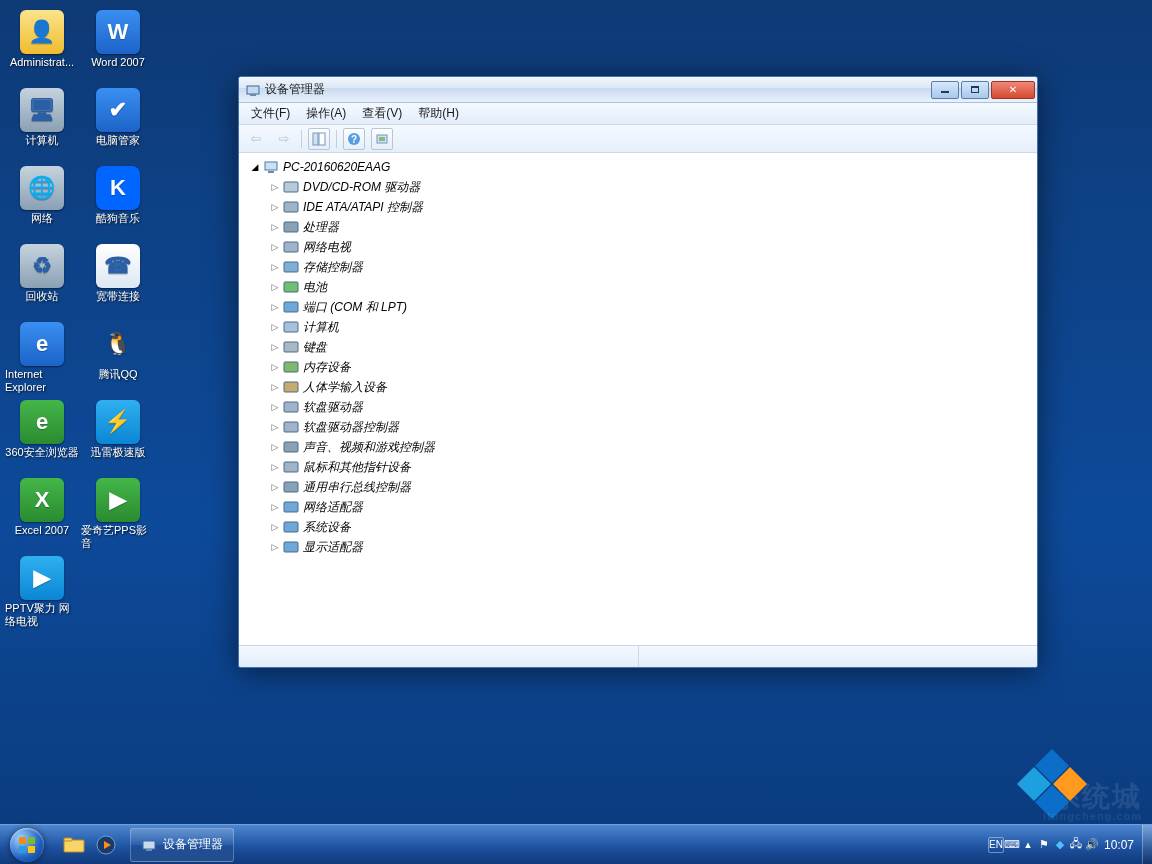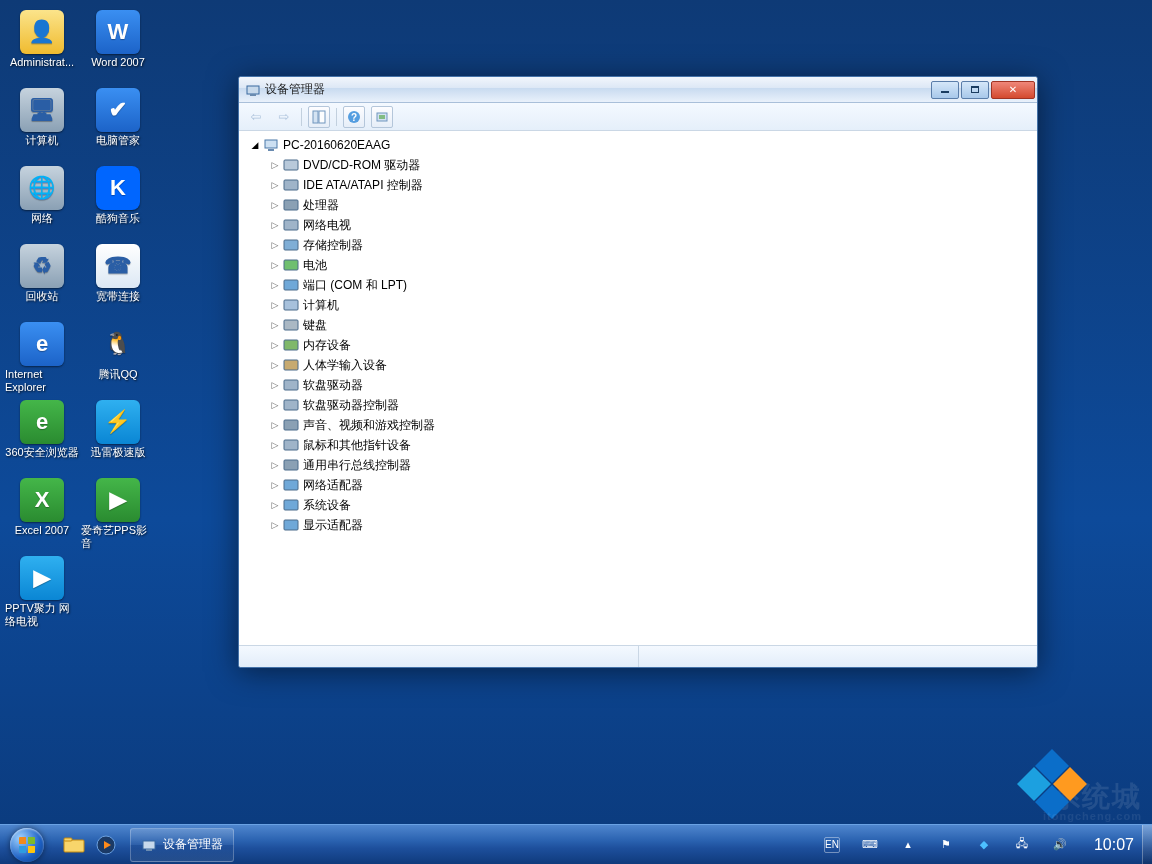--- a/index.html
+++ b/index.html
@@ -42,36 +42,36 @@
 .tbtn svg, .tbtn .g{ opacity:.85; }
 .tbtn.dis .g{ opacity:.35; }
 .tsep{ width:1px; height:18px; background:#c2d0de; }
 .tree{ flex:1; background:#fff; padding:4px 0 0 10px; overflow:auto; font-size:12px; color:#000; }
 .tnode{ display:flex; align-items:center; height:20px; line-height:20px; white-space:nowrap; }
 .tnode .arrow{ width:12px; display:inline-flex; justify-content:center; color:#6a6a6a; font-size:9px; font-family:Arial; }
 .tnode .arrow.open{ color:#000; }
 .tnode .nicon{ width:16px; height:16px; margin:0 4px 0 2px; display:inline-flex; align-items:center; justify-content:center; }
 .tnode.root{ margin-left:0; }
 .tnode.cat{ margin-left:20px; }
-.tnode .lbl{ padding-right:6px; }
+.tnode .lbl{ padding-right:6px;font-style:italic; }
 .statusbar{ height:22px; background:linear-gradient(180deg,#f4f9ff,#e2edf9); border-top:1px solid #cad7e5; display:flex; }
 .statusbar .cell{ flex:1; border-right:1px solid #cad7e5; }
 .statusbar .cell:last-child{ border-right:none; }
 
 
 .taskbar{ position:absolute; left:0; bottom:0; width:100%; height:40px; background:linear-gradient(180deg,#4f86ce 0%,#2a62b0 40%,#1d4f9c 60%,#0f3a7c 100%); border-top:1px solid #6aa2e4; display:flex; align-items:center; }
 .start{ width:54px; height:40px; display:flex; align-items:center; justify-content:center; cursor:default; }
 .start .orb{ width:34px; height:34px; border-radius:50%; background:radial-gradient(circle at 30% 30%,#9ed2ff,#1d60c4 60%,#0a3878); box-shadow:0 0 6px rgba(0,0,0,.5), inset 0 1px 2px rgba(255,255,255,.6); display:flex; align-items:center; justify-content:center; }
 .ql{ display:flex; gap:4px; padding:0 6px; }
 .ql .qi{ width:28px; height:28px; display:flex; align-items:center; justify-content:center; border-radius:2px; cursor:default; }
 .tasks{ display:flex; gap:2px; margin-left:4px; flex:1; }
 .taskbtn{ height:34px; min-width:62px; padding:0 10px; margin-top:0; background:linear-gradient(180deg,rgba(255,255,255,.18),rgba(255,255,255,.05) 49%,rgba(0,0,0,.05) 50%,rgba(255,255,255,.08)); border:1px solid rgba(255,255,255,.25); border-radius:3px; display:flex; align-items:center; gap:6px; color:#fff; font-size:12px; cursor:default; }
-.tray{ display:flex; align-items:center; gap:22px; padding:0 4px 0 8px; color:#fff; font-size:11px; }
+.tray{ display:flex; align-items:center; gap:0; padding:0 4px 0 8px; color:#fff; font-size:11px; }
 .tray .ti{ width:16px; height:16px; display:flex; align-items:center; justify-content:center; }
-.clock{ display:flex; flex-direction:column; align-items:center; line-height:12px; font-size:16px; padding:0 4px;text-align:center; }
+.clock{ display:flex; flex-direction:column; align-items:center; line-height:12px; font-size:12px; padding:0 4px;text-align:center; }
 .showdt{ width:10px; height:40px; background:linear-gradient(180deg,rgba(255,255,255,.25),rgba(0,0,0,.15)); border-left:1px solid rgba(255,255,255,.3); cursor:default; }
 
 
 .wm{ position:absolute; right:10px; bottom:48px; font-size:28px; color:rgba(255,255,255,.1); font-weight:bold; letter-spacing:2px; }
 .wm .sub{ position:absolute; right:0; top:32px; font-size:11px; color:rgba(255,255,255,.08); letter-spacing:1px; }
 .wm .dia{ position:absolute; }
 .wm .d{ width:24px; height:24px; transform:rotate(45deg); position:absolute; }
 
 
 .devimg{ width:16px; height:16px; }
@@ -189,20 +189,26 @@
     <span class="ttitle">设备管理器</span>
     <div class="winbtns">
       <div class="winbtn">
           <span style="border-bottom:2px solid #1a3c60;width:8px;height:0;display:block;margin-top:4px"></span>
         </div>
       <div class="winbtn">
           <span class="sq"></span>
         </div>
       <div class="winbtn close">✕</div>
     </div>
+  </div>
+  <div class="menubar">
+    <span class="menuitem">文件(F)</span>
+    <span class="menuitem">操作(A)</span>
+    <span class="menuitem">查看(V)</span>
+    <span class="menuitem">帮助(H)</span>
   </div>
   <div class="toolbar">
     <div class="tbtn dis">
         <span class="g" style="font-size:13px;color:#3a6aa0">⇦</span>
       </div>
     <div class="tbtn dis">
         <span class="g" style="font-size:13px;color:#3a6aa0">⇨</span>
       </div>
     <span class="tsep"></span>
     <div class="tbtn en">

